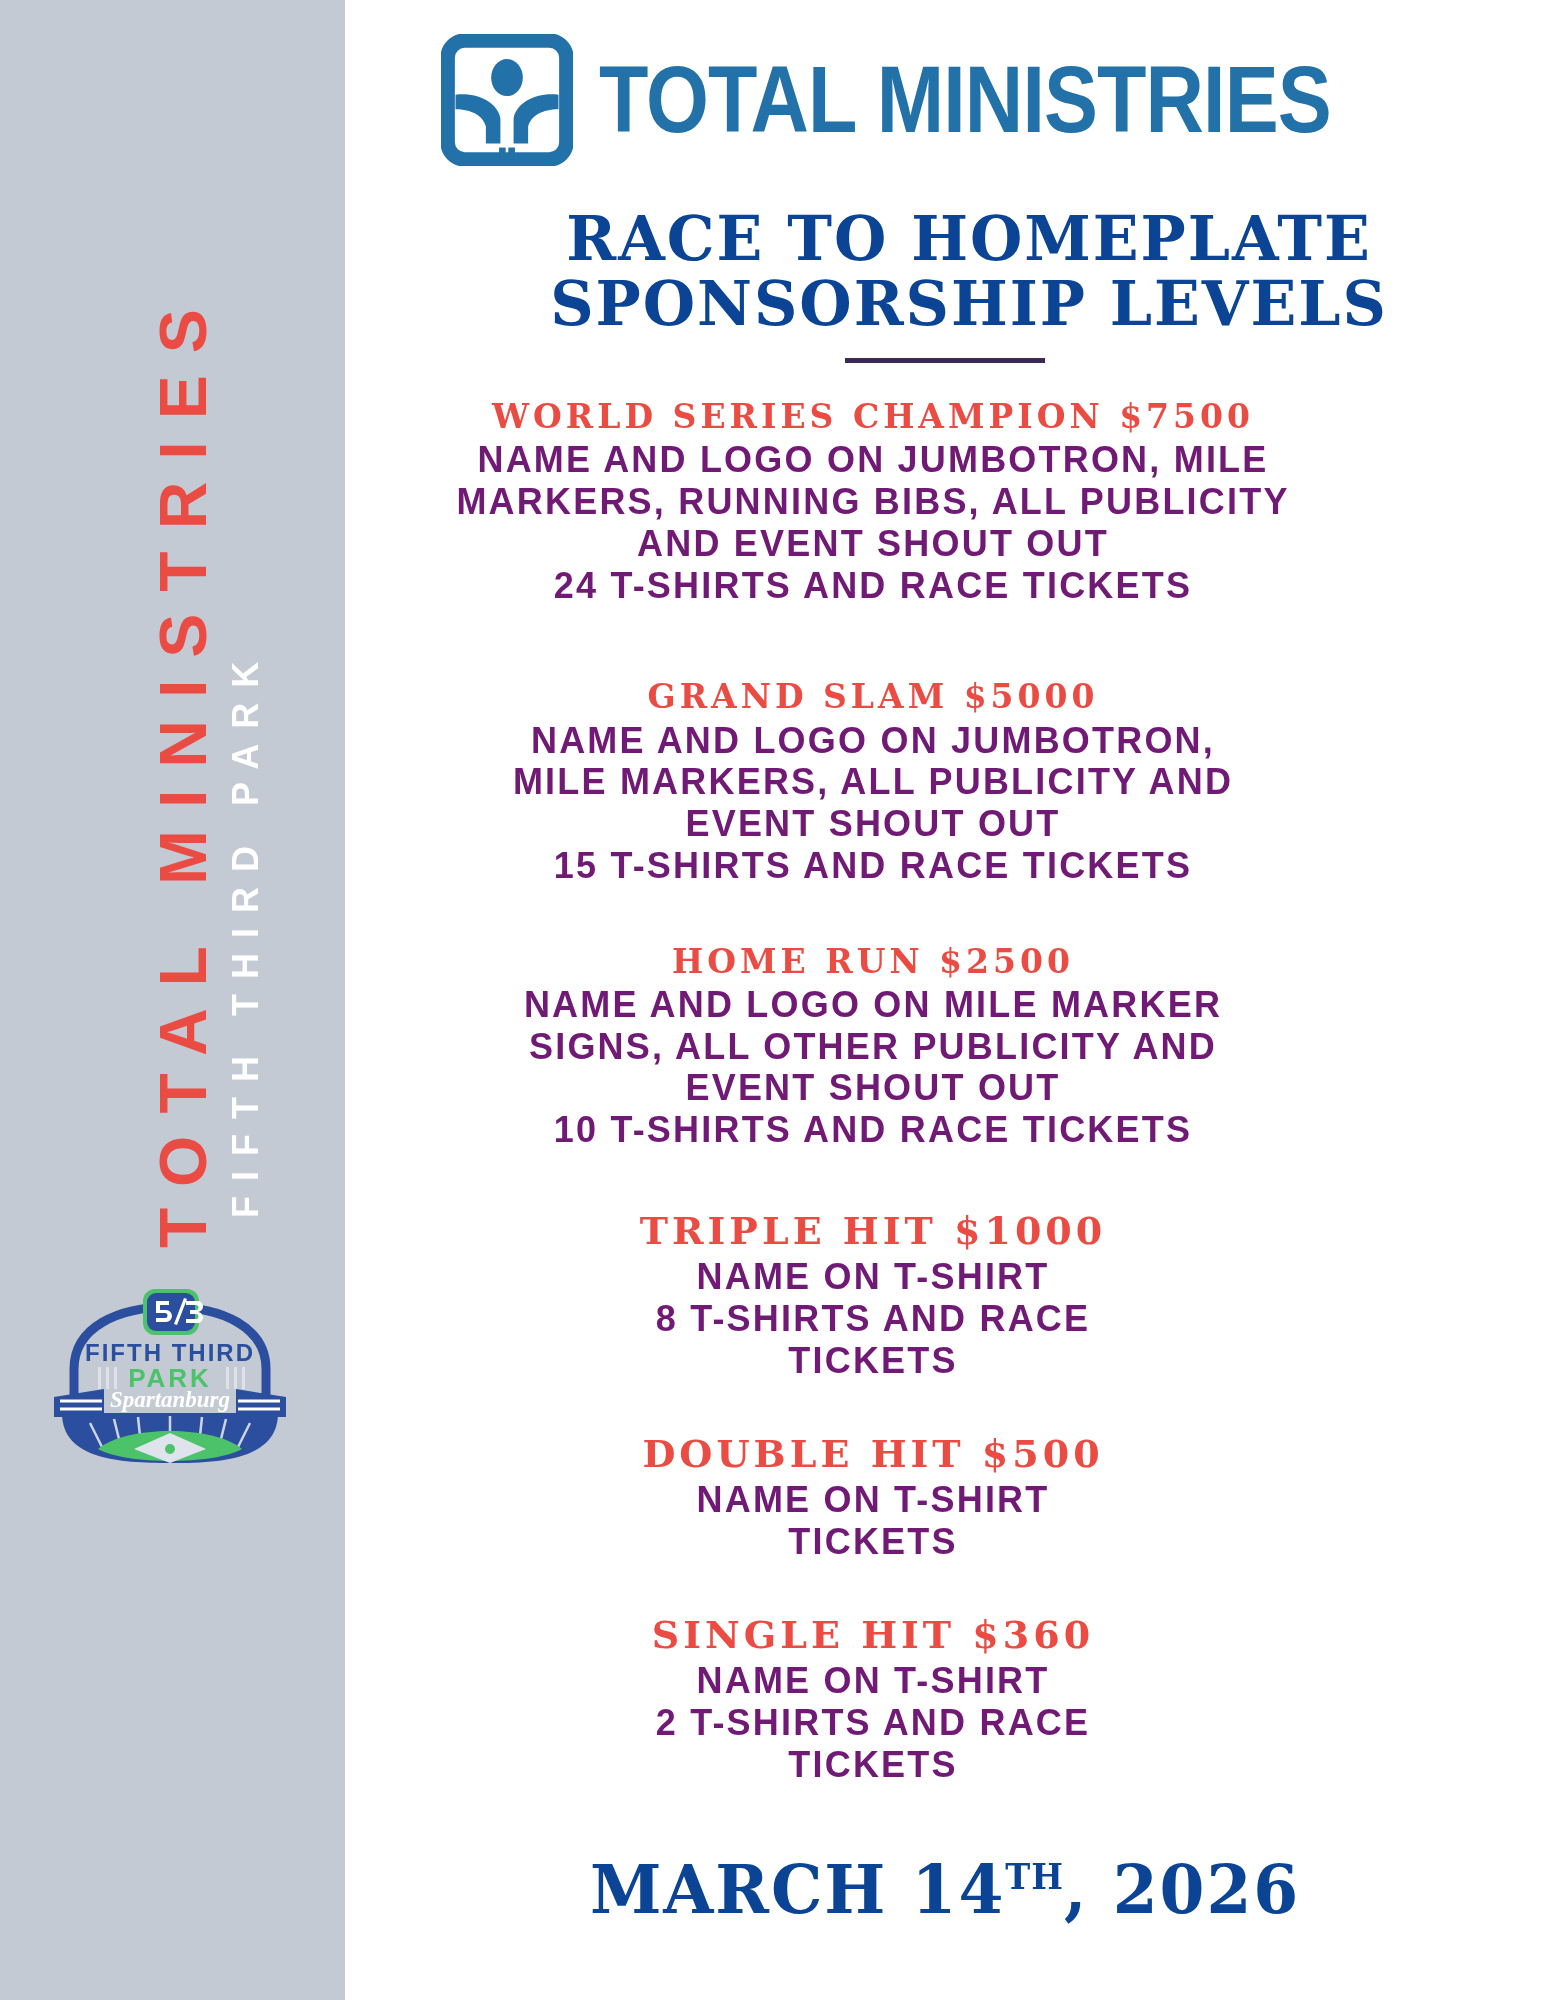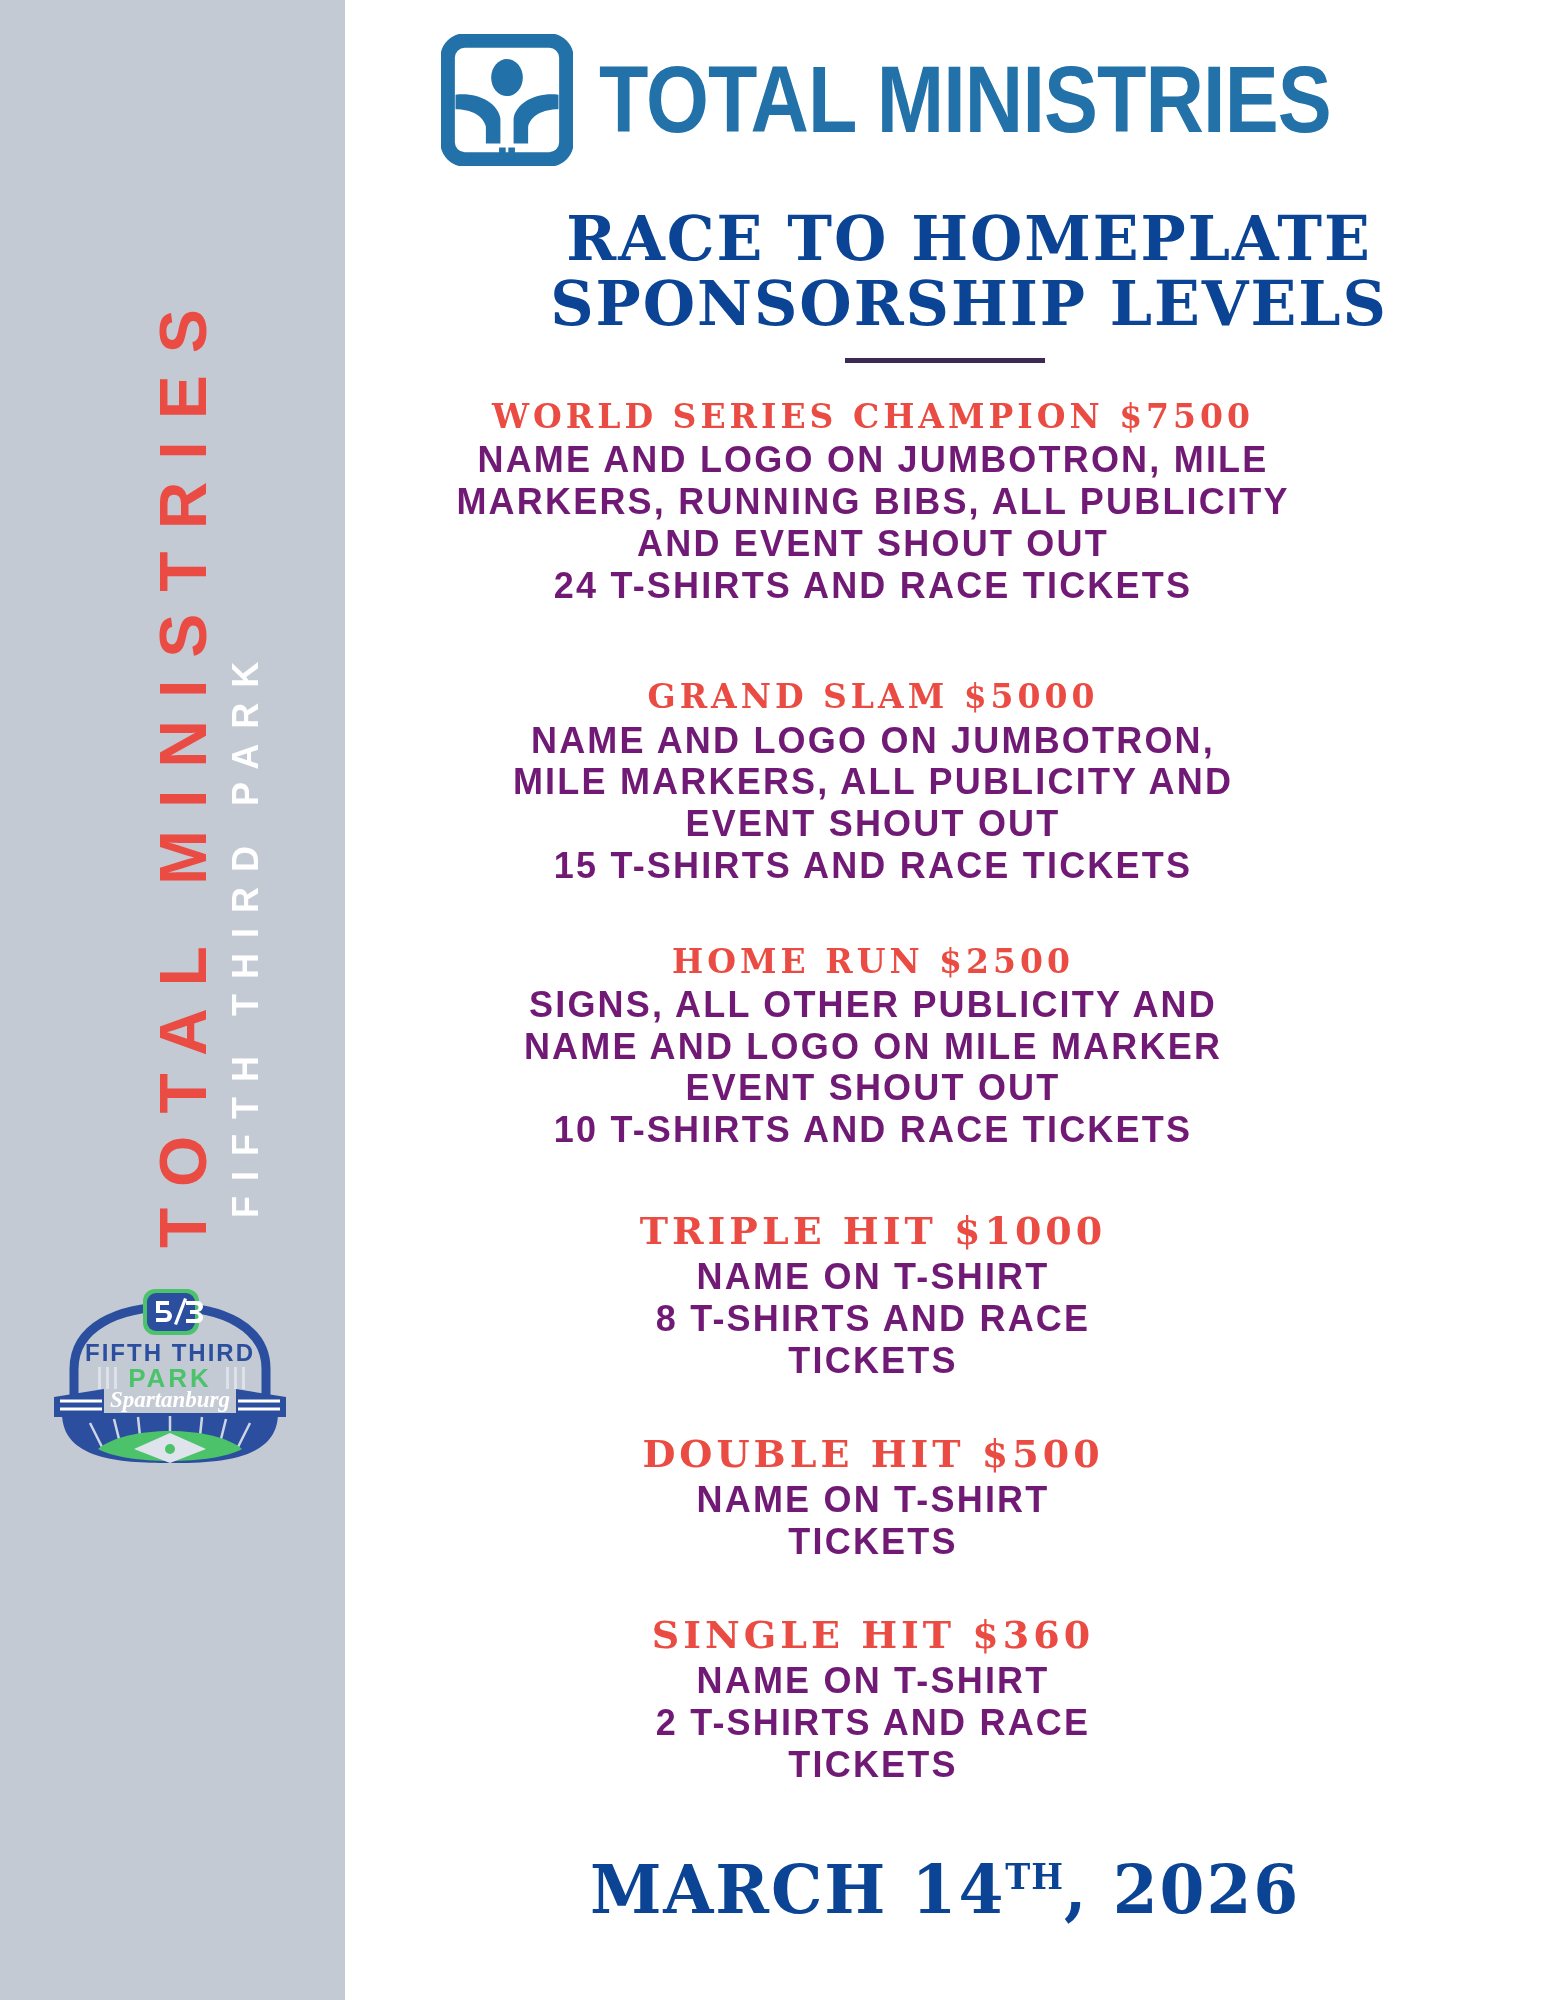--- a/index.html
+++ b/index.html
@@ -242,22 +242,22 @@
         <div class="tier-line">NAME AND LOGO ON JUMBOTRON,</div>
         <div class="tier-line">MILE MARKERS, ALL PUBLICITY AND</div>
         <div class="tier-line">EVENT SHOUT OUT</div>
         <div class="tier-line">15 T-SHIRTS AND RACE TICKETS</div>
       </div>
     </div>
 
     <div class="tier t-wide sp-3">
       <div class="tier-title">HOME RUN $2500</div>
       <div class="tier-body">
+        <div class="tier-line">NAME AND LOGO ON MILE MARKER</div>
         <div class="tier-line">SIGNS, ALL OTHER PUBLICITY AND</div>
-        <div class="tier-line">NAME AND LOGO ON MILE MARKER</div>
         <div class="tier-line">EVENT SHOUT OUT</div>
         <div class="tier-line">10 T-SHIRTS AND RACE TICKETS</div>
       </div>
     </div>
 
     <div class="tier t-narrow sp-4">
       <div class="tier-title">TRIPLE HIT $1000</div>
       <div class="tier-body">
         <div class="tier-line">NAME ON T-SHIRT</div>
         <div class="tier-line">8 T-SHIRTS AND RACE</div>

